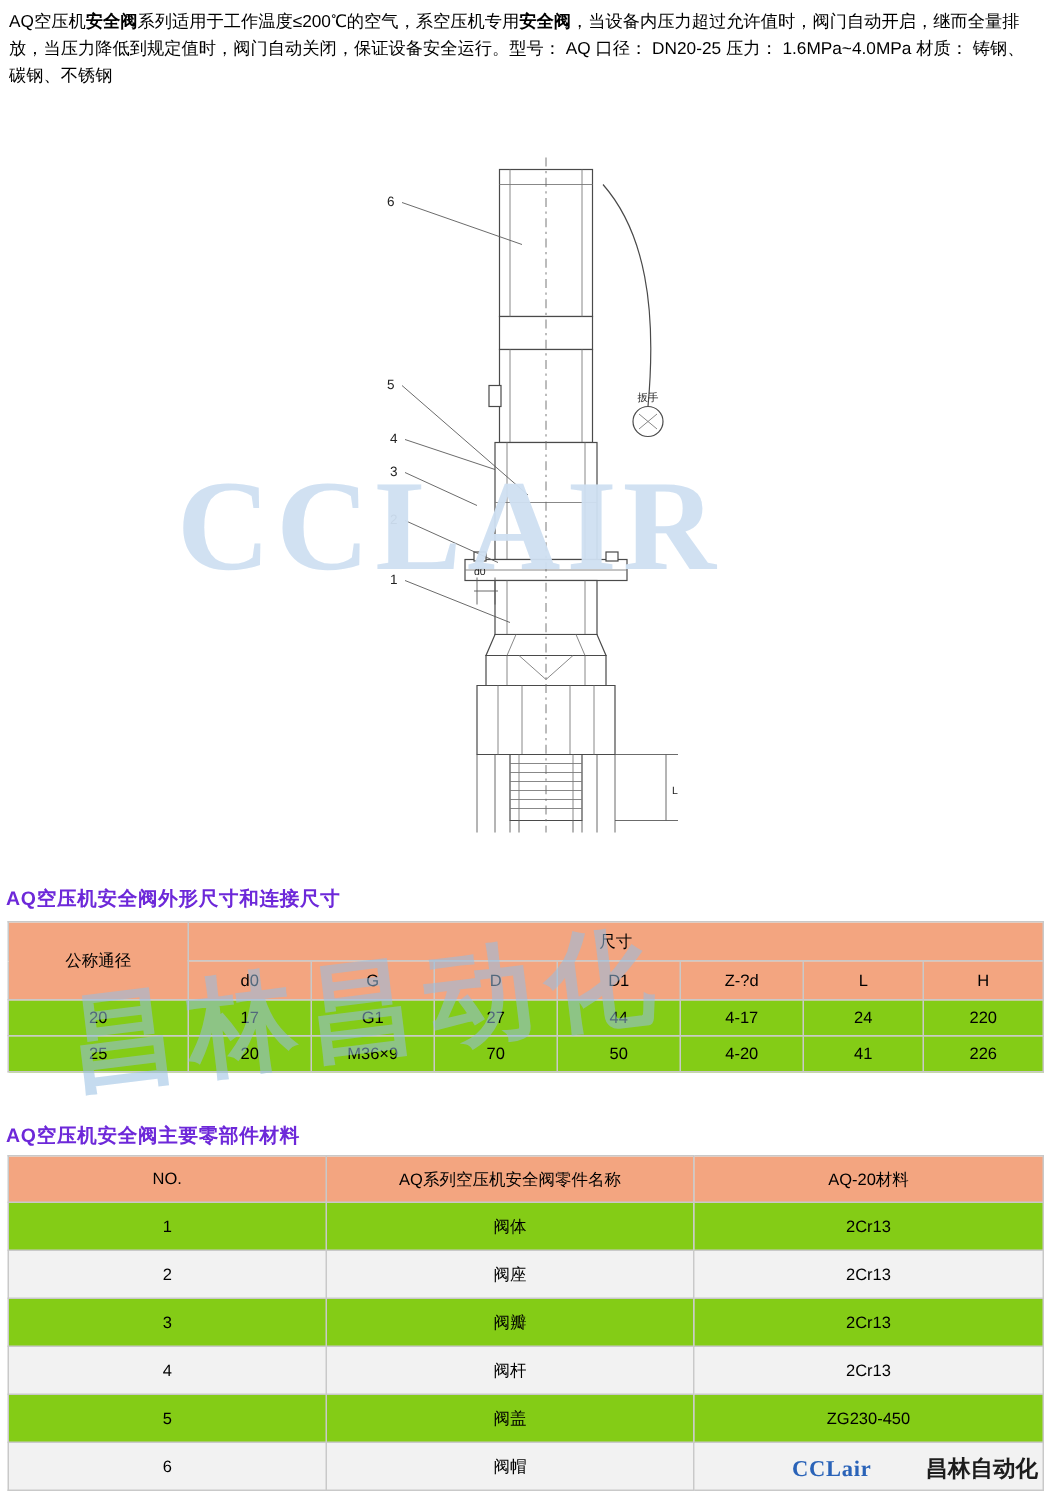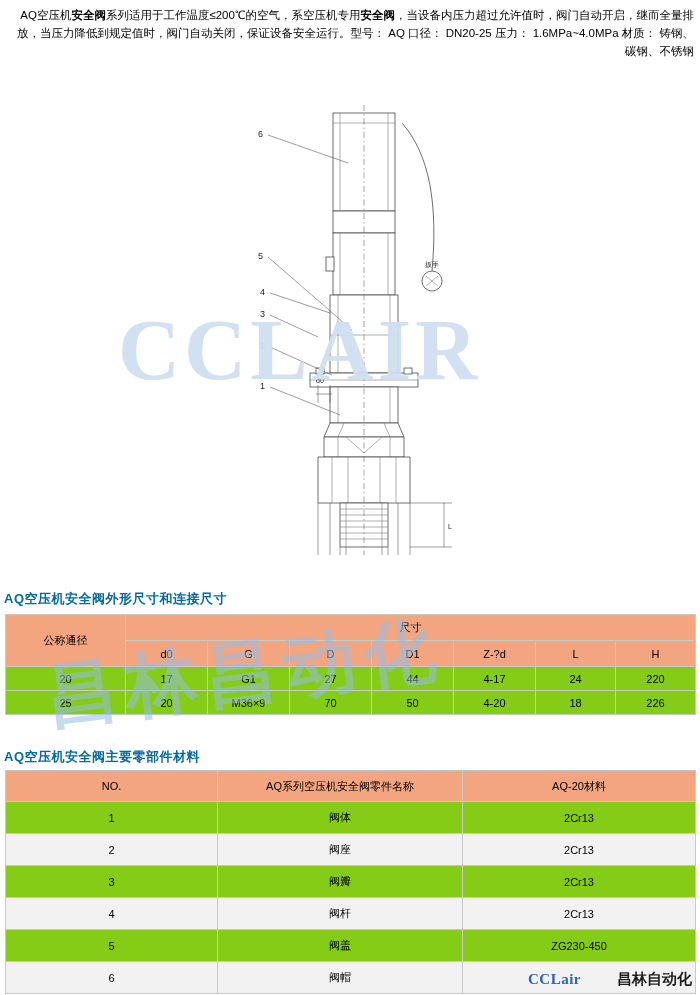--- a/index.html
+++ b/index.html
@@ -20,21 +20,20 @@
   
   #intro {
     position: absolute;
     left: 6px;
     top: 6px;
     width: 688px;
     font-size: 11.5px;
     line-height: 18px;
     color: #000;
     letter-spacing: 0px;
-    text-align: right;
   }
   #intro b { font-weight: bold; }
 
   
   #drawing {
     position: absolute;
     left: 0px;
     top: 85px;
     width: 700px;
     height: 470px;
@@ -53,21 +52,21 @@
     opacity: 0.95;
     pointer-events: none;
   }
 
   
   .sec-head {
     position: absolute;
     left: 4px;
     font-weight: bold;
     font-size: 13px;
-    color: #0369a1;
+    color: #6d28d9;
     letter-spacing: 0.5px;
   }
   #head1 { top: 590px; }
   #head2 { top: 748px; }
 
   
   table {
     border-collapse: collapse;
     position: absolute;
     table-layout: fixed;
@@ -314,21 +313,21 @@
       <td>24</td>
       <td>220</td>
     </tr>
     <tr>
       <td>25</td>
       <td>20</td>
       <td>M36×9</td>
       <td>70</td>
       <td>50</td>
       <td>4-20</td>
-      <td>18</td>
+      <td>41</td>
       <td>226</td>
     </tr>
   </tbody>
 </table>
 
 <div id="wm-big">昌林昌动化</div>
 
 <div id="head2" class="sec-head">AQ空压机安全阀主要零部件材料</div>
 
 <table id="table2">

